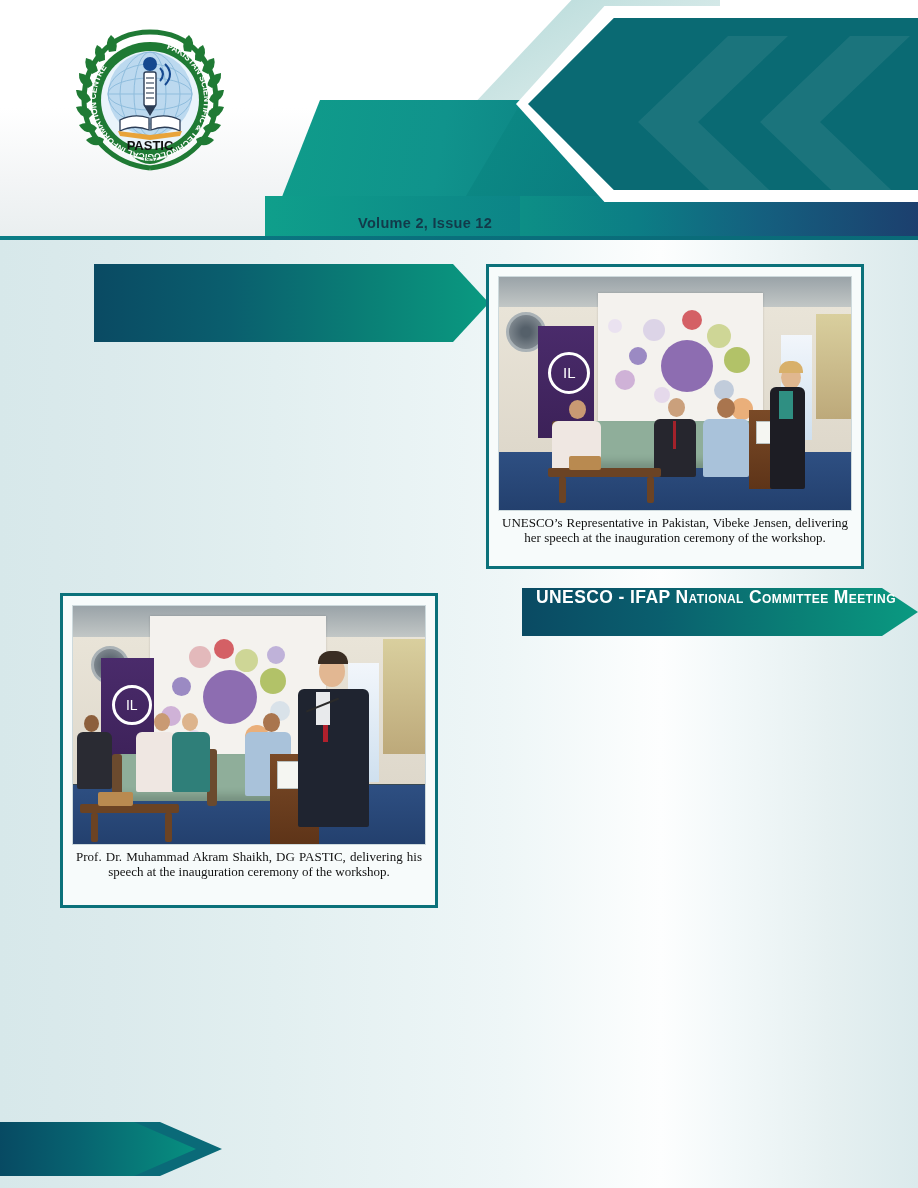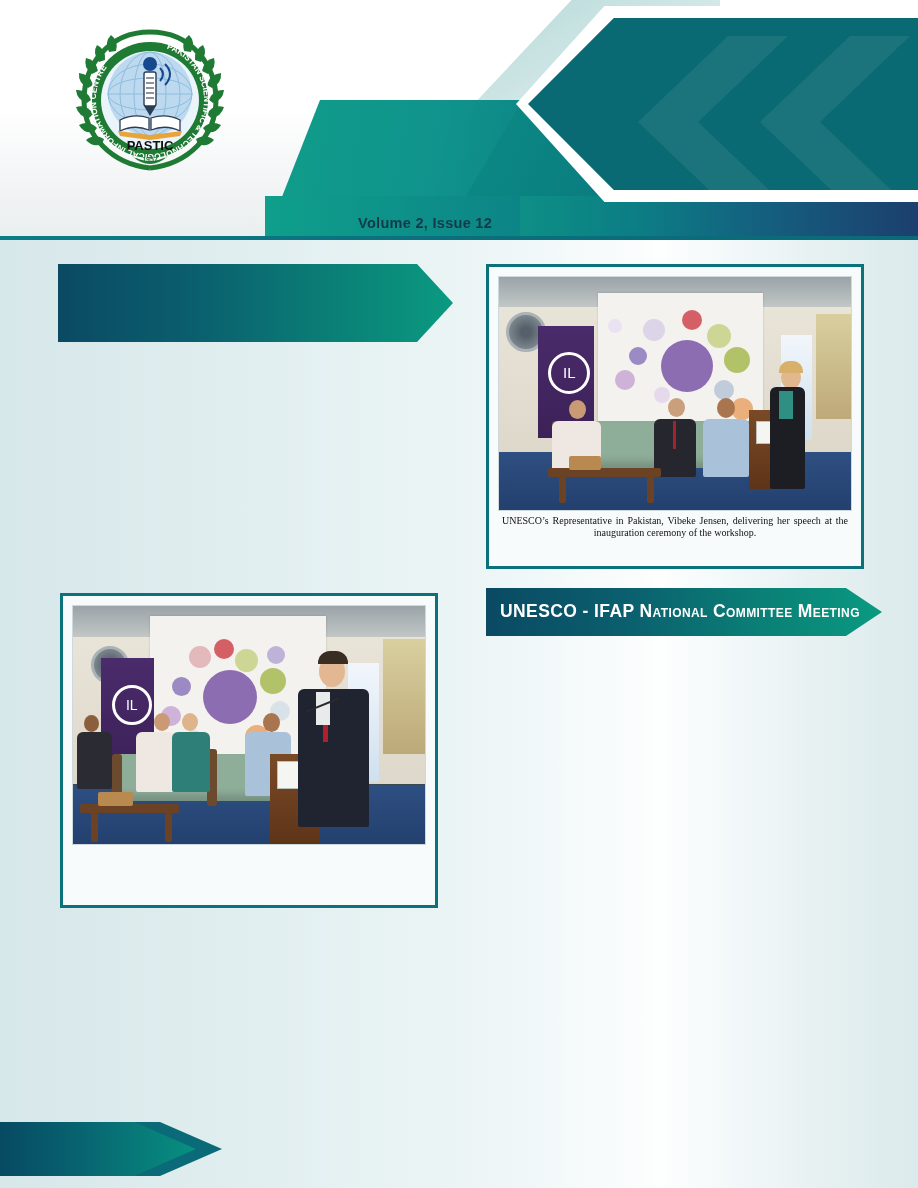--- a/index.html
+++ b/index.html
@@ -124,22 +124,23 @@
     position: absolute;
     left: 72px; top: 24px;
     width: 156px; height: 150px;
     z-index: 10;
   }
 
   
   .arrow-banner {
     position: absolute;
     display: flex;
-    align-items: center;
+    align-items: flex-start;
     box-sizing: border-box;
+    margin-left: 36px;
   }
   .arrow-banner .ab-shape {
     position: absolute;
     inset: 0;
     background: linear-gradient(to right, #0a4a63 0%, #0a5f6e 35%, #0a8076 70%, #0a9a81 100%);
     clip-path: polygon(0% 0%, calc(100% - 36px) 0%, 100% 50%, calc(100% - 36px) 100%, 0% 100%);
   }
   .arrow-banner .ab-text {
     position: relative;
     z-index: 2;
@@ -199,21 +200,21 @@
     background: #3a4a52;
     border: 1px solid #cdd9dc;
     box-sizing: border-box;
   }
   #card-right .photo { height: 235px; }
   #card-left  .photo { height: 240px; }
 
   .caption {
     margin-top: 4px;
     font-family: "Liberation Serif", serif;
-    font-size: 10px;
+    font-size: 13px;
     line-height: 1.18;
     color: #111111;
     text-align: justify;
     text-align-last: center;
     padding: 0 4px;
   }
 
   
   .scene { position: absolute; inset: 0; }
   .sc-ceiling { position:absolute; left:0; top:0; width:100%; height:13%;
@@ -459,20 +460,21 @@
         <div style="position:absolute;left:69%;top:36%;width:4%;height:14%;background:#e8eaec;"></div>
 
         <div style="position:absolute;left:66%;top:41%;width:10%;height:2px;background:#2a2a2a;transform:rotate(-22deg);"></div>
 
         <div class="sc-table" style="left:2%;top:83%;width:28%;height:4%;"></div>
         <div class="sc-table" style="left:5%;top:87%;width:2%;height:12%;"></div>
         <div class="sc-table" style="left:26%;top:87%;width:2%;height:12%;"></div>
         <div style="position:absolute;left:7%;top:78%;width:10%;height:6%;background:#b98a50;border-radius:2px;"></div>
       </div>
     </div>
+    <div class="caption">Prof. Dr. Muhammad Akram Shaikh, DG PASTIC, delivering his speech at the inauguration ceremony of the workshop.</div>
   </div>
 
   <div class="footer-banner">
     <div class="fb-back"></div>
     <div class="fb-front"></div>
     <span style="position:absolute;left:14px;top:18px;color:#fff;font-size:13px;font-weight:bold;"></span>
   </div>
 
 </div>
 

